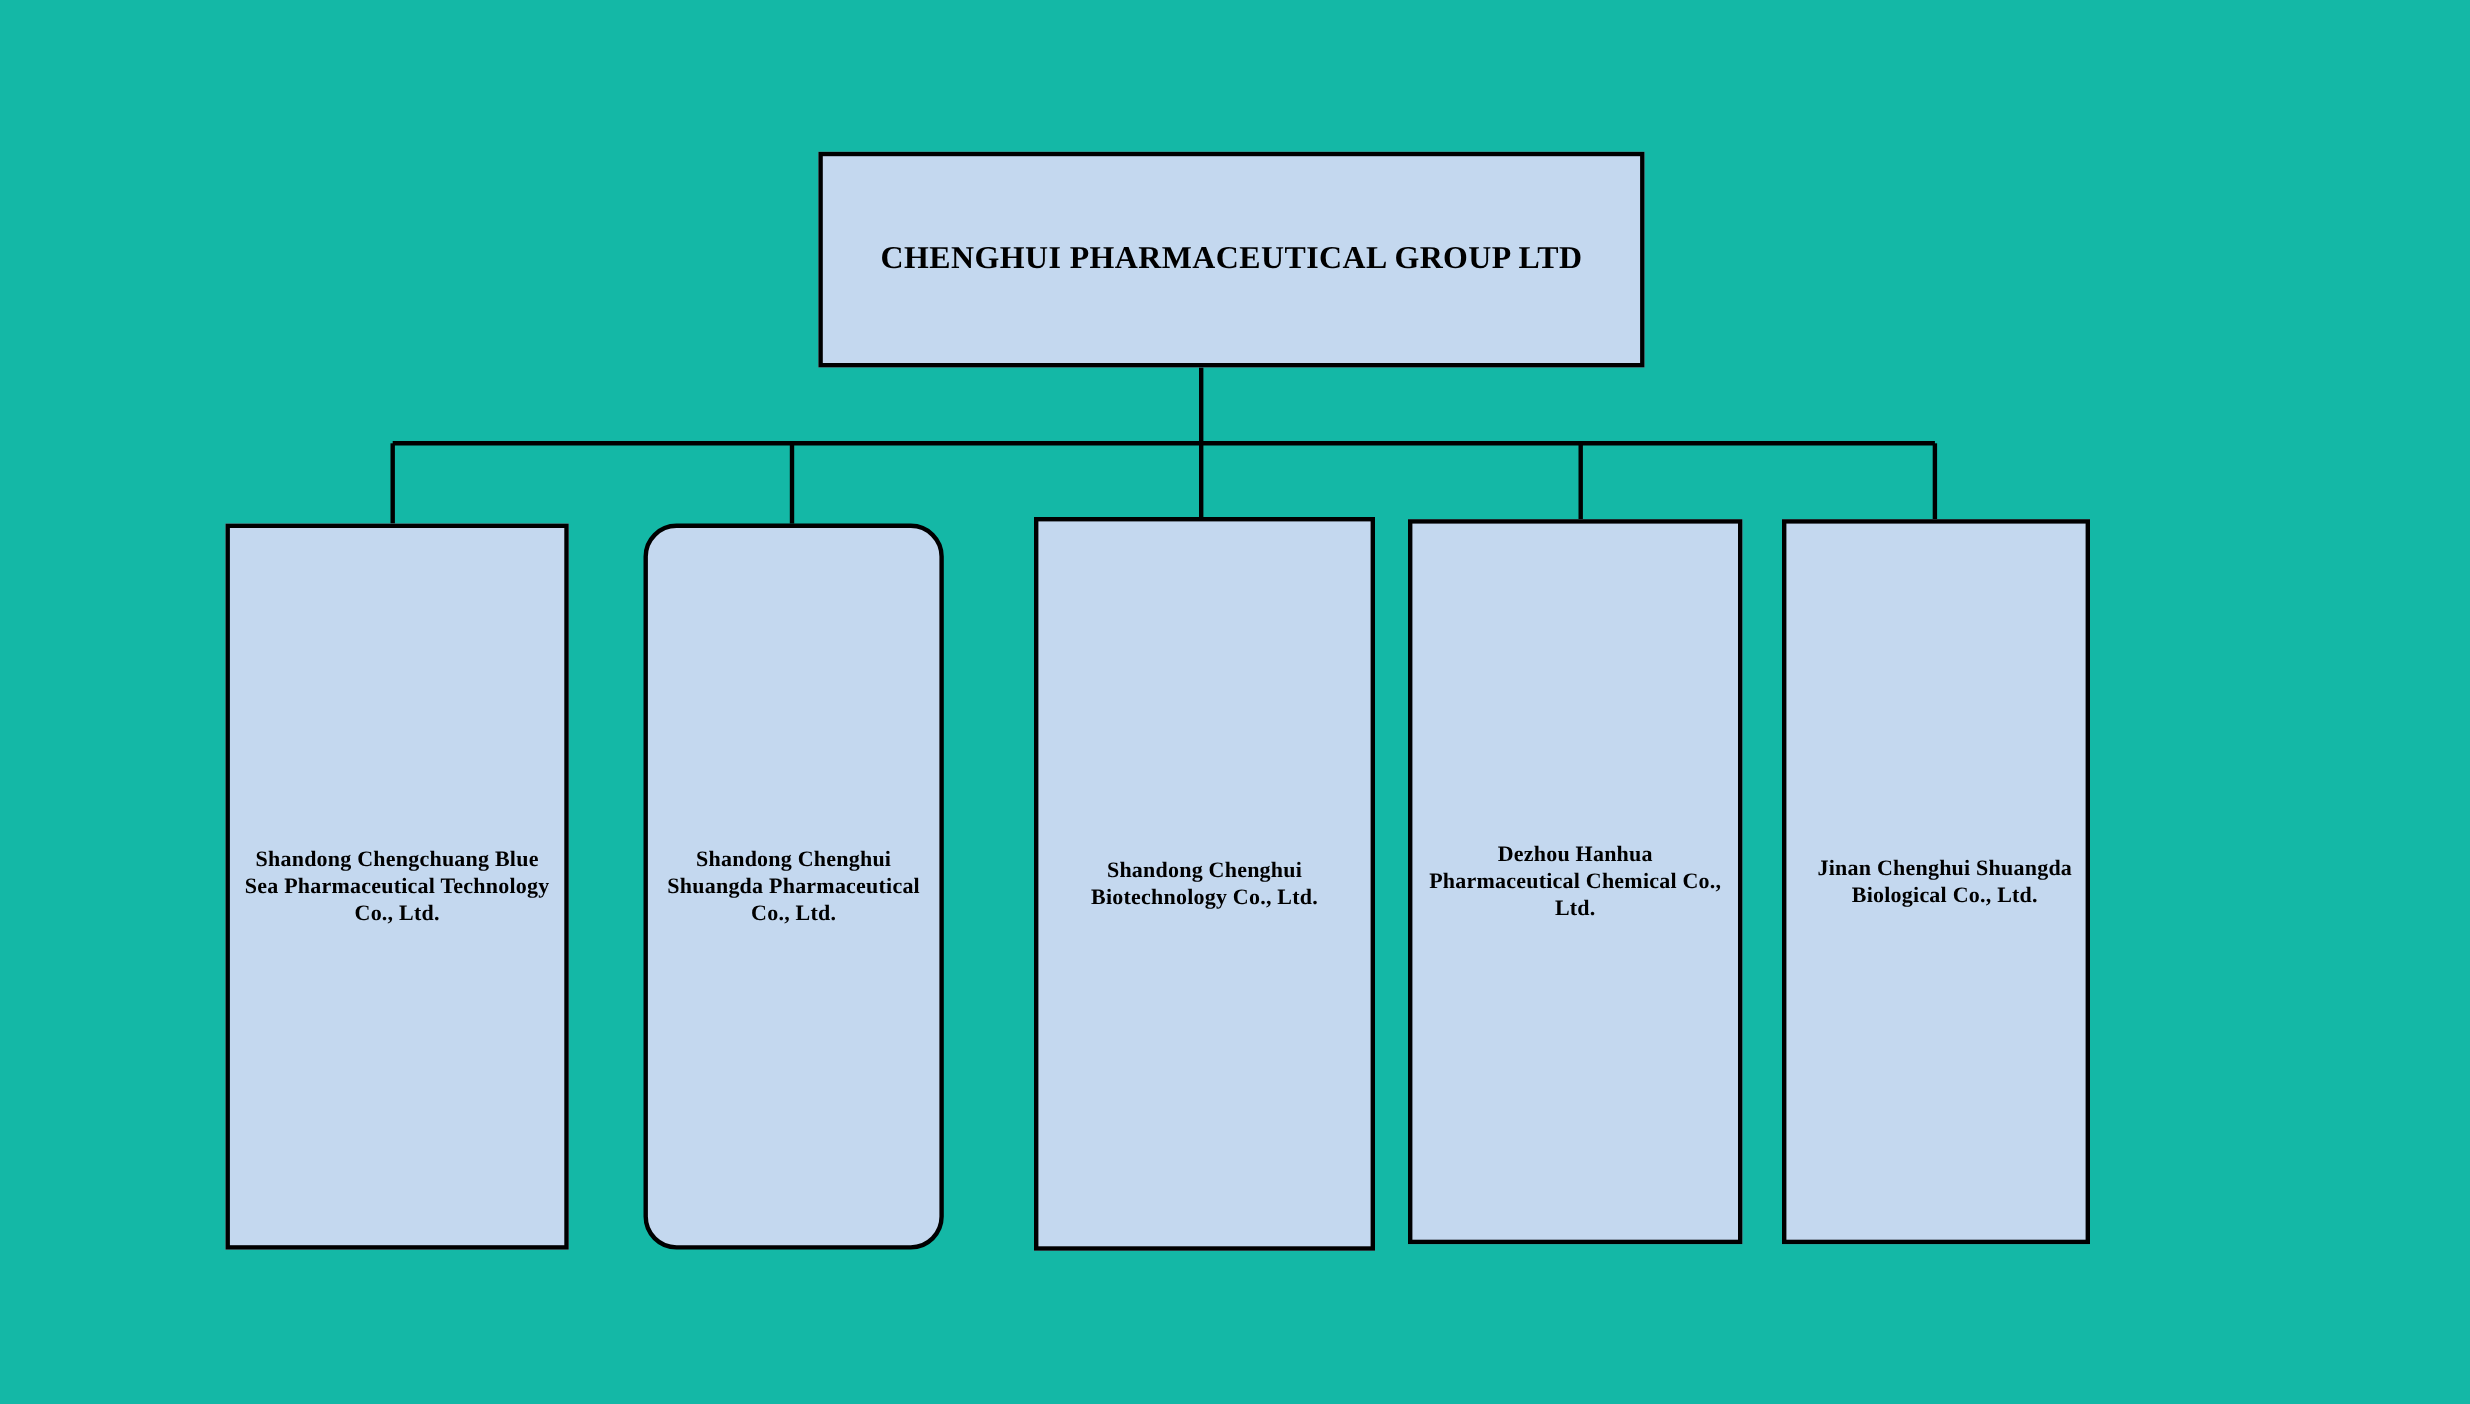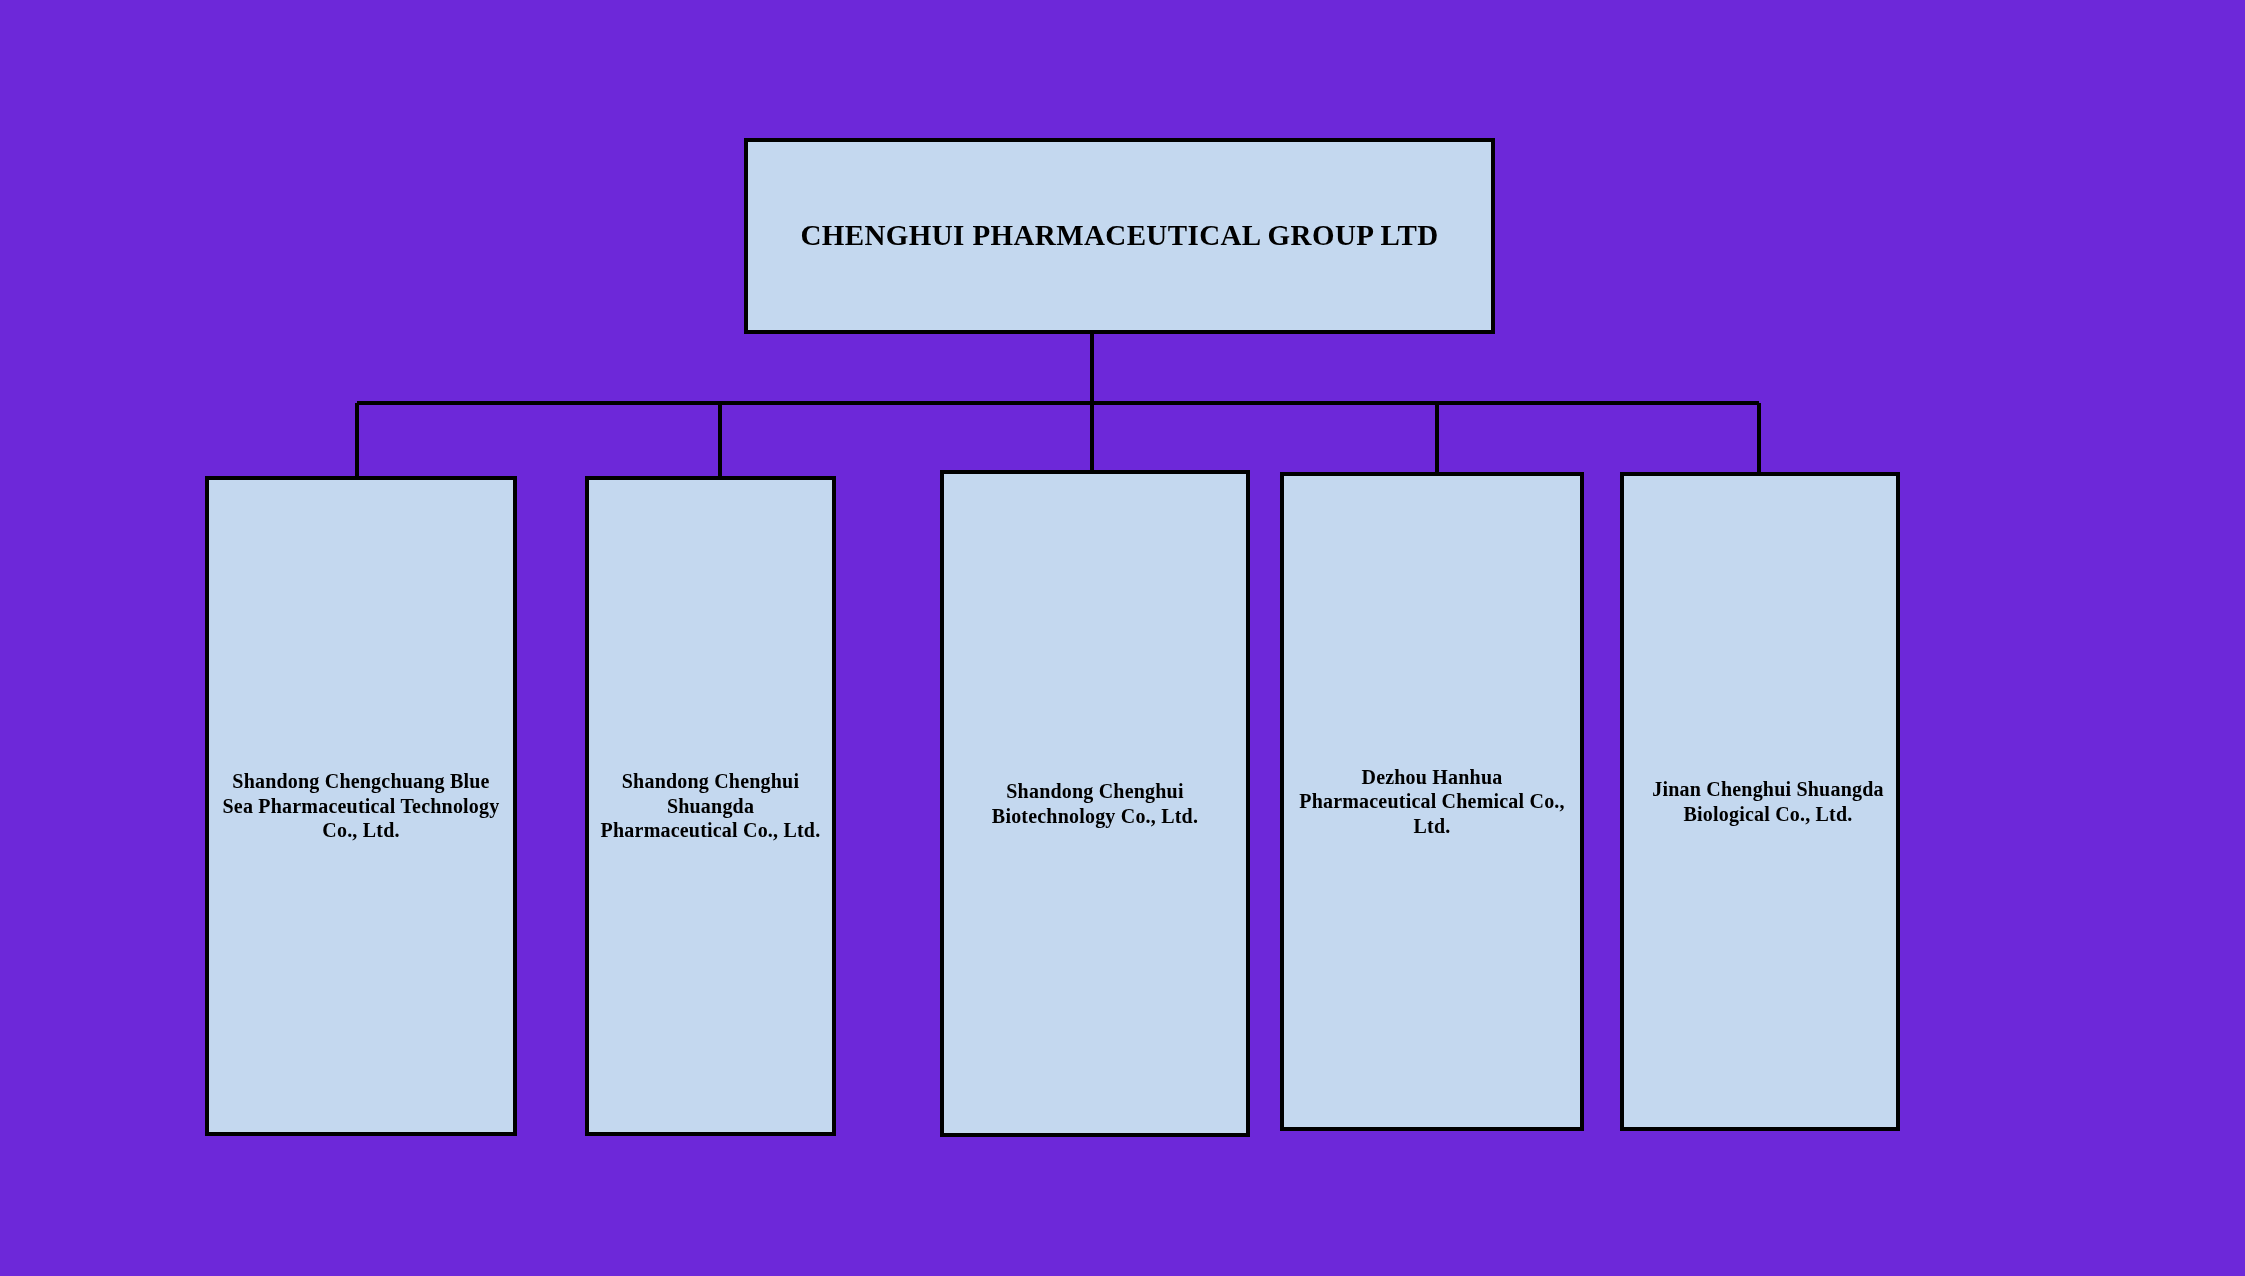--- a/index.html
+++ b/index.html
@@ -7,21 +7,21 @@
     padding: 0;
     background: #ffffff;
   }
   body {
     font-family: "Liberation Serif", "DejaVu Serif", serif;
   }
   #chart-canvas {
     position: relative;
     width: 2245px;
     height: 1276px;
-    background: #6d28d9;
+    background: #14b8a6;
     overflow: hidden;
   }
   .connector-layer {
     position: absolute;
     left: 0;
     top: 0;
     width: 2245px;
     height: 1276px;
     pointer-events: none;
   }
@@ -49,21 +49,21 @@
     height: 196px;
   }
   .root-box .node-label {
     font-size: 29px;
     letter-spacing: 0.4px;
   }
   .child-box .node-label {
     font-size: 20px;
   }
   .child-1 { left: 205px;  top: 476px; width: 312px; height: 660px; }
-  .child-2 { left: 585px;  top: 476px; width: 251px; height: 660px; }
+  .child-2 { left: 585px;  top: 476px; width: 273px; height: 660px; border-radius: 30px; }
   .child-3 { left: 940px;  top: 470px; width: 310px; height: 667px; }
   .child-4 { left: 1280px; top: 472px; width: 304px; height: 659px; }
   .child-5 { left: 1620px; top: 472px; width: 280px; height: 659px; padding-left: 16px; }
 </style>
 </head>
 <body>
 
 <div id="chart-canvas">
 
   <svg class="connector-layer" viewBox="0 0 2245 1276" width="2245" height="1276" xmlns="http://www.w3.org/2000/svg">

